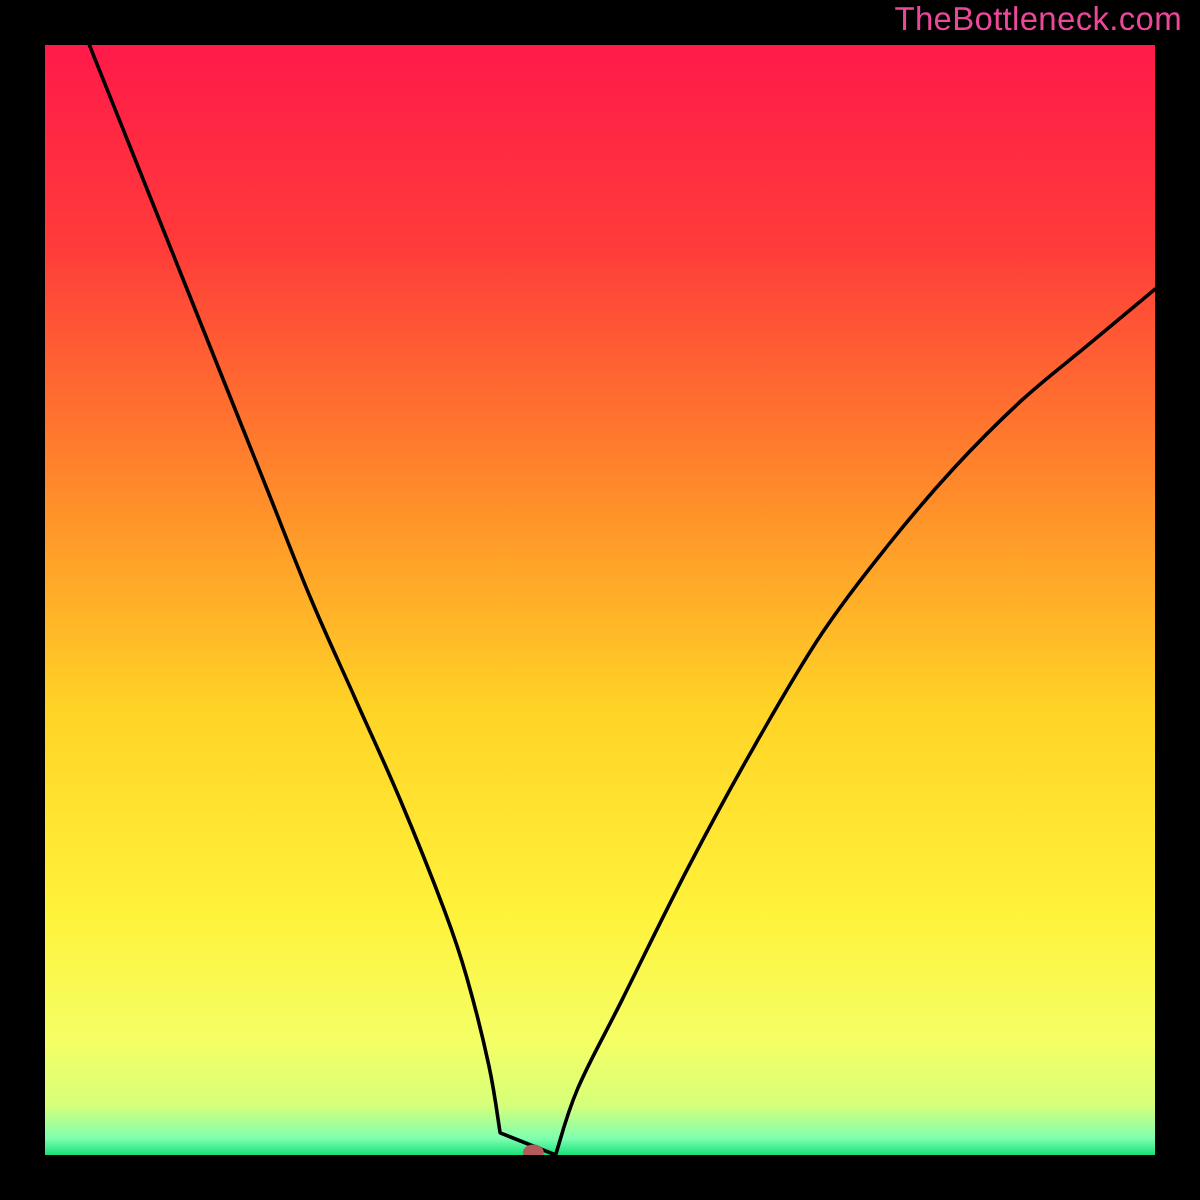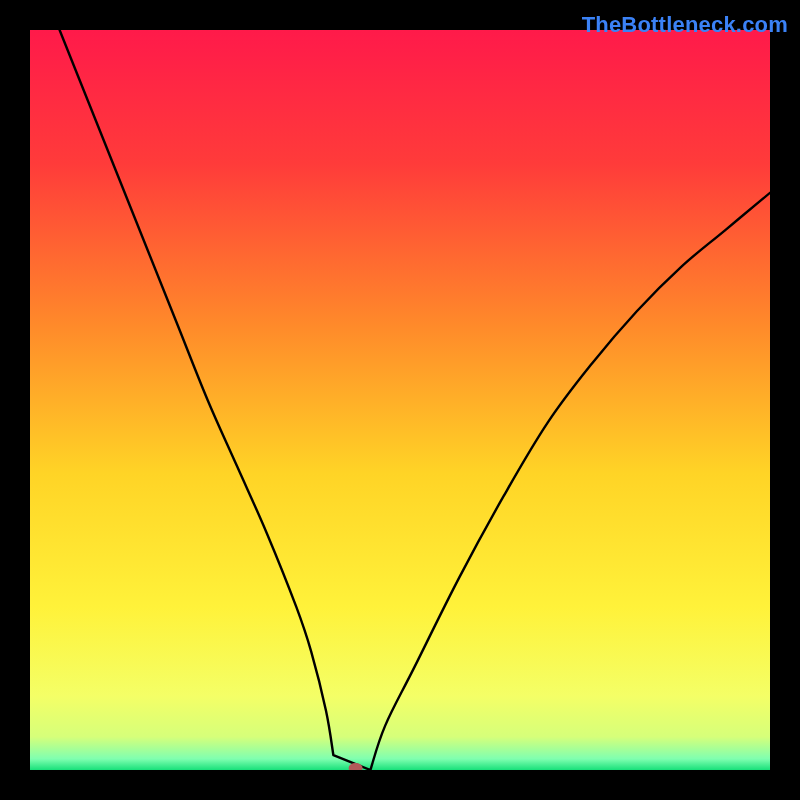--- a/index.html
+++ b/index.html
@@ -11,27 +11,27 @@
     overflow: hidden;
   }
   .outer {
     position: relative;
     width: 800px;
     height: 800px;
     background: #000;
   }
   .watermark {
     position: absolute;
-    top: 12px;
+    top: 0;
     right: 12px;
     font-family: Arial, Helvetica, sans-serif;
     font-size: 22px;
-    color: #3b82f6;
+    color: #ec4899;
     letter-spacing: 0.2px;
-    font-weight: 700;
+    font-weight: 400;
     z-index: 10;
   }
   .plot {
     position: absolute;
     left: 30px;
     top: 30px;
     width: 740px;
     height: 740px;
   }
 </style>

